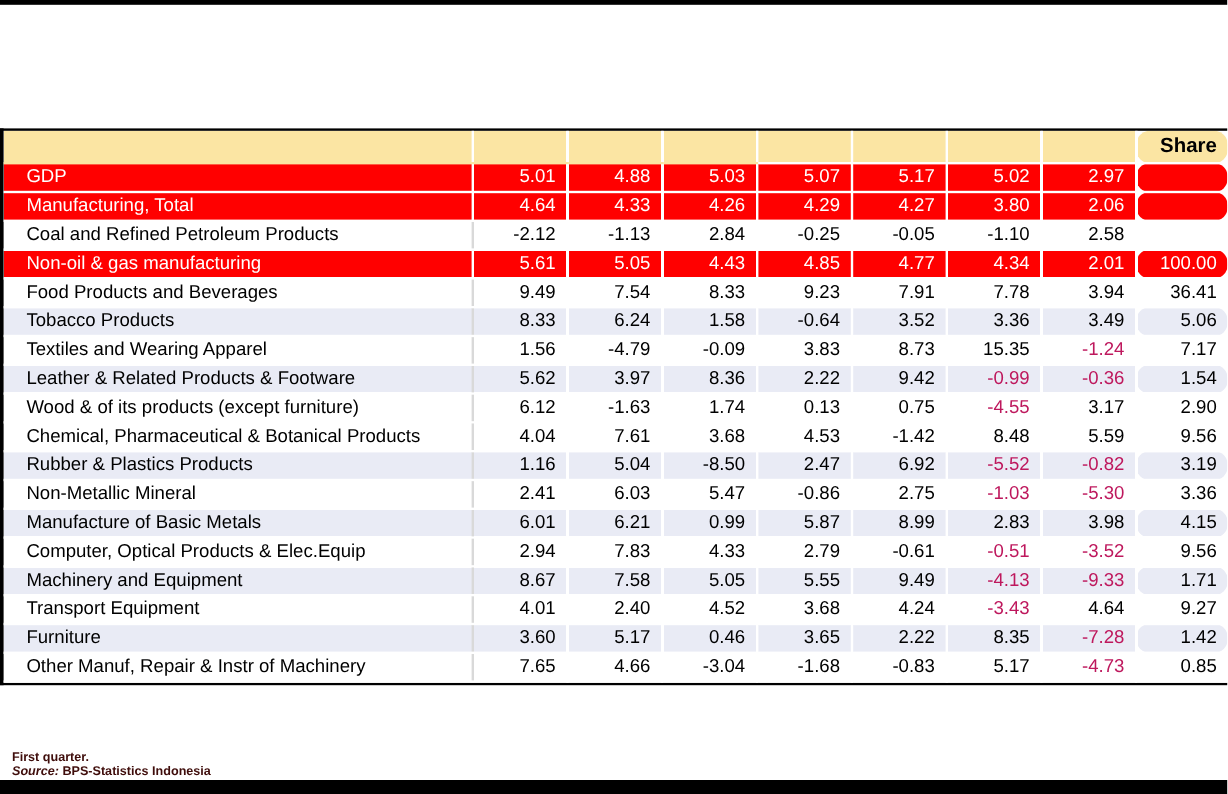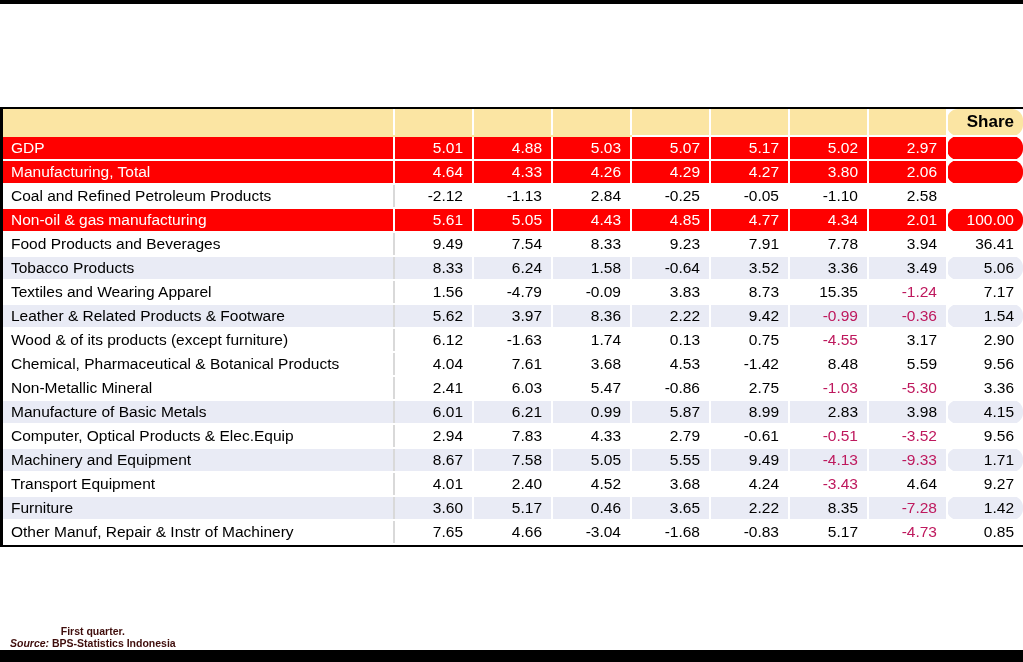--- a/index.html
+++ b/index.html
@@ -24,31 +24,31 @@
   th, td {
     padding: 0; overflow: hidden; white-space: nowrap;
     border-right: 2px solid #fff; border-bottom: 2px solid #fff;
     vertical-align: middle;
   }
   th:last-child, td:last-child { border-right: none; border-radius: 11px; }
   thead th { background: #fbe5a3; color: #000; font-weight: 700; font-size: 17px; height: 26px; }
   thead tr.h-top th { height: 26px; }
   thead th.no-split { border-bottom: 2px solid #fbe5a3; }
   tbody td { height: 22px; font-size: 15.5px; color: #000; }
-  .label { text-align: left; padding-left: 8px; margin-top: 35px; }
+  .label { text-align: left; padding-left: 19px; margin-top: 35px; }
   .num { text-align: right; padding-right: 9px; }
   tbody tr.white { background: #ffffff; }
   tbody tr.band  { background: #e9ebf5; }
   tbody tr.red   { background: #ff0000; }
   tbody tr.red td { color: #ffffff; }
   tbody tr.white .label, tbody tr.band .label { border-right-color: #d9d9d9; }
   tbody td.neg { color: #be185d; }
   .footnotes {
     position: absolute; top: 625px; left: 10px;
-    font-size: 10.5px; font-weight: 700; color: #3f0d0b; line-height: 12px; text-align: center;
+    font-size: 10.5px; font-weight: 700; color: #3f0d0b; line-height: 12px;
   }
   .footnotes .it { font-style: italic; }
 </style>
 </head>
 <body>
 
 <div class="page">
   <div class="top-bar"></div>
 
 
@@ -182,20 +182,31 @@
             <td class="label">Chemical,  Pharmaceutical &amp; Botanical Products</td>
             <td class="num">4.04</td>
             <td class="num">7.61</td>
             <td class="num">3.68</td>
             <td class="num">4.53</td>
             <td class="num">-1.42</td>
             <td class="num">8.48</td>
             <td class="num">5.59</td>
             <td class="num">9.56</td>
           </tr>
+          <tr class="band">
+            <td class="label">Rubber &amp; Plastics Products</td>
+            <td class="num">1.16</td>
+            <td class="num">5.04</td>
+            <td class="num">-8.50</td>
+            <td class="num">2.47</td>
+            <td class="num">6.92</td>
+            <td class="num neg">-5.52</td>
+            <td class="num neg">-0.82</td>
+            <td class="num">3.19</td>
+          </tr>
           <tr class="white">
             <td class="label">Non-Metallic Mineral</td>
             <td class="num">2.41</td>
             <td class="num">6.03</td>
             <td class="num">5.47</td>
             <td class="num">-0.86</td>
             <td class="num">2.75</td>
             <td class="num neg">-1.03</td>
             <td class="num neg">-5.30</td>
             <td class="num">3.36</td>

